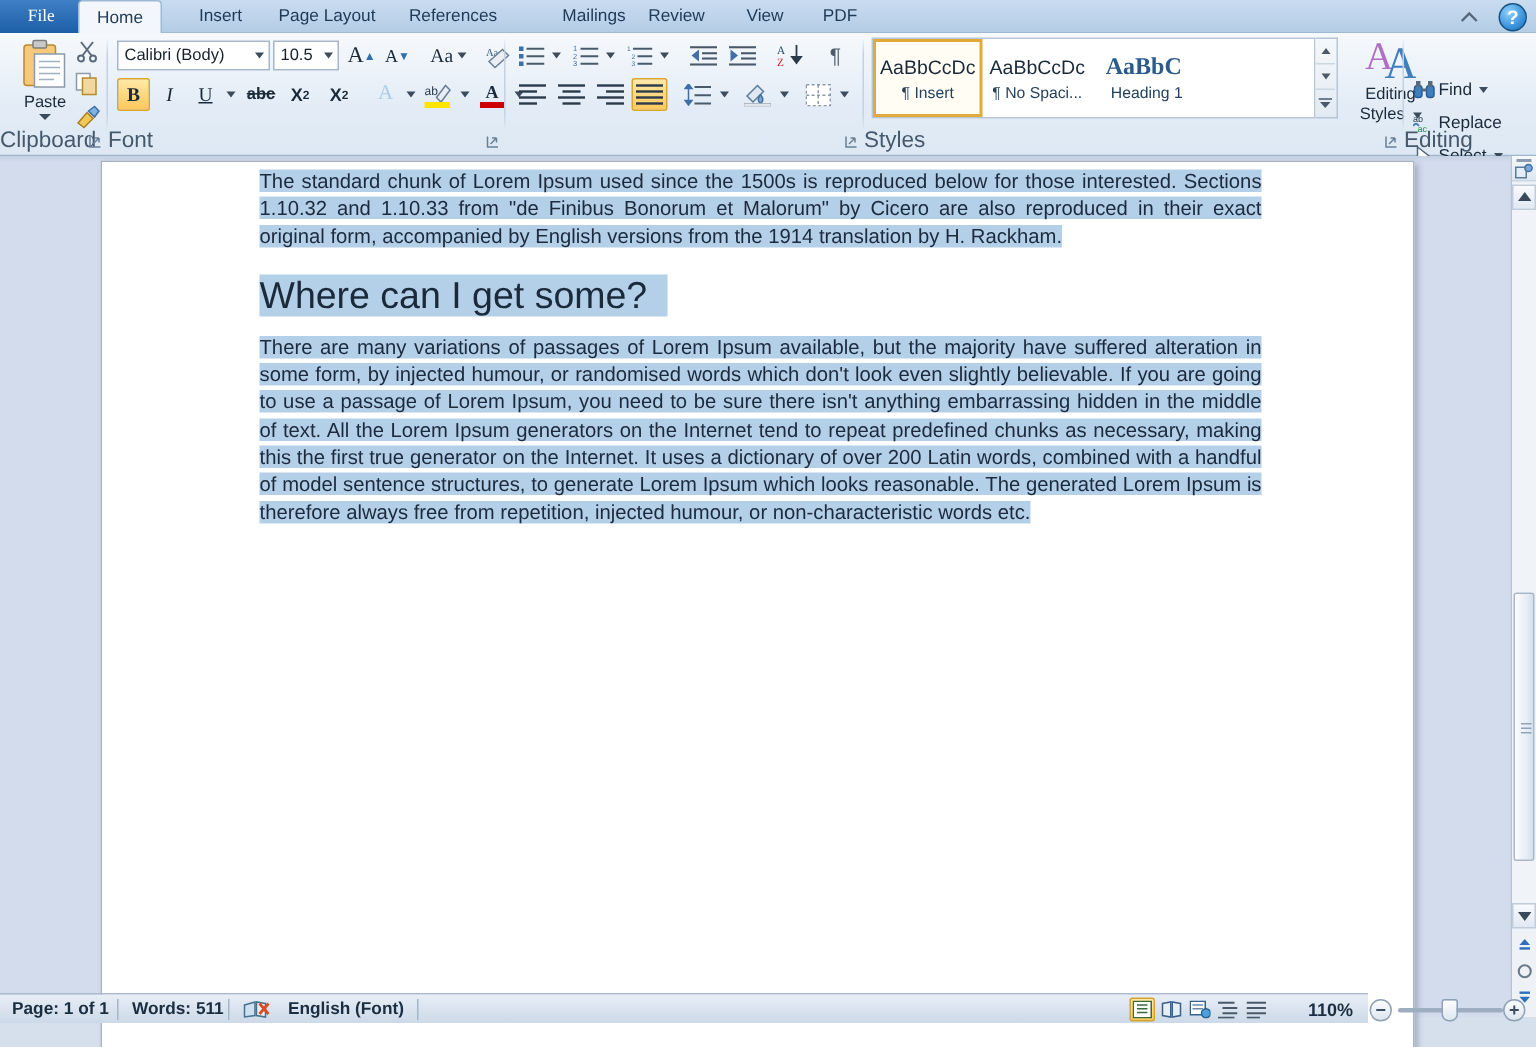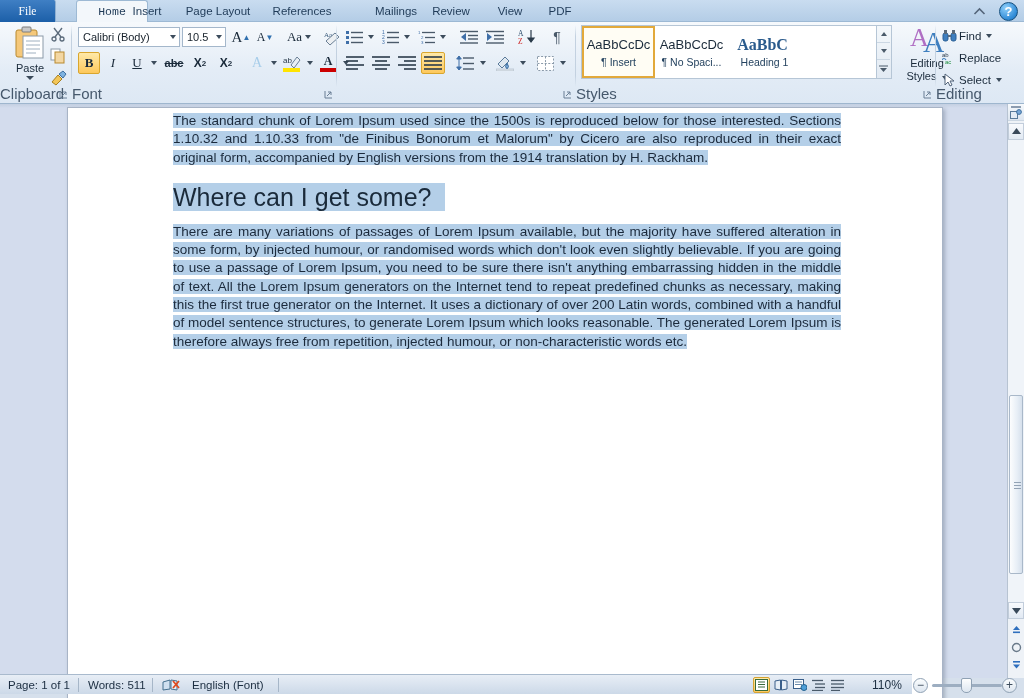--- a/index.html
+++ b/index.html
@@ -130,21 +130,21 @@
   .chg{
     position:absolute; left:322px; top:2px; width:58px; height:62px;
     display:flex; flex-direction:column; align-items:center; justify-content:flex-start;
   }
   .chg .lbl{ font-size:11px; color:#1a2a3a; text-align:center; line-height:12px; margin-top:1px;}
 
   
   .editing{ left:936px; width:88px; }
   .ed-item{
     position:absolute; left:4px; height:19px; display:flex; align-items:center;
-    font-size:11.5px; color:#1a2a3a; cursor:default;
+    font-size:11.5px; color:#1a2a3a; cursor:default;margin-top:24px;
   }
   .ed-item .eico{ width:19px; display:flex; align-items:center; justify-content:center; }
 
   
   .minribbon{
     position:absolute; right:36px; top:3px; width:17px; height:16px;
     display:flex; align-items:center; justify-content:center; cursor:default;
   }
   .helpbtn{
     position:absolute; right:6px; top:2px; width:19px; height:19px; border-radius:50%;
@@ -213,24 +213,24 @@
     border:1px solid #a9b8c9; border-radius:2px;
   }
   .grip{ position:absolute; left:4px; width:7px; height:1px; background:#93a3b5;}
   .objbtn{
     position:absolute; left:1px; width:15px; height:16px;
     display:flex; align-items:center; justify-content:center;
   }
 
   
   .status{
-    position:absolute; left:0; bottom:4px; width:912px; height:20px;
+    position:absolute; left:0; bottom:16px; width:912px; height:20px;
     background:linear-gradient(#e8eef6,#ccd9e8);
     border-top:1px solid #a9bacd;
-    font-size:11.5px; color:#1b2d40;
+    font-size:11.5px; color:#1b2d40;font-weight:bold;
   }
   .st{ position:absolute; top:0; height:20px; display:flex; align-items:center; cursor:default;}
   .stsep{ position:absolute; top:3px; width:1px; height:14px; background:#a6b6c8;}
   .viewbtn{
     position:absolute; top:2px; width:17px; height:16px;
     display:flex; align-items:center; justify-content:center;
     border:1px solid transparent; border-radius:2px;
   }
   .viewbtn.on{ background:linear-gradient(#ffeaa8,#fcc95f); border:1px solid #d6a331;}
   .zslider{
@@ -250,21 +250,21 @@
 </style>
 </head>
 <body>
 
 <div id="app">
 
   <div class="ribbon">
 
     <div class="tabstrip">
       <div class="tab file" style="left:0;width:56px;font-family:Liberation Serif, serif;"><span>File</span></div>
-      <div class="tab active" style="left:76px;width:72px;font-family:Liberation Mono, monospace;"><span>Home</span></div>
+      <div class="tab active" style="left:52px;width:56px;"><span>Home</span></div>
       <div class="tab" style="left:120px;width:54px;"><span>Insert</span></div>
       <div class="tab" style="left:176px;width:84px;"><span>Page Layout</span></div>
       <div class="tab" style="left:262px;width:80px;"><span>References</span></div>
       <div class="tab" style="left:360px;width:72px;"><span>Mailings</span></div>
       <div class="tab" style="left:420px;width:62px;"><span>Review</span></div>
       <div class="tab" style="left:486px;width:48px;"><span>View</span></div>
       <div class="tab" style="left:538px;width:44px;"><span>PDF</span></div>
 
       <div class="minribbon">
         <svg width="13" height="9" viewBox="0 0 13 9">

